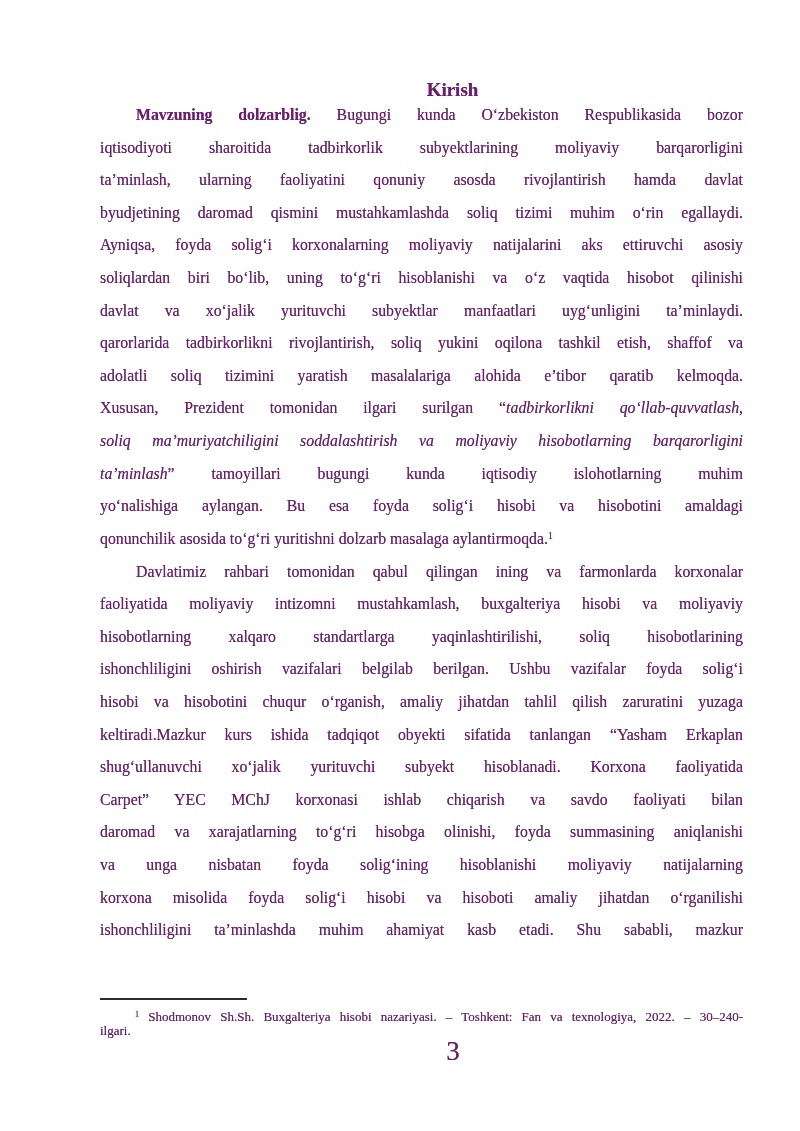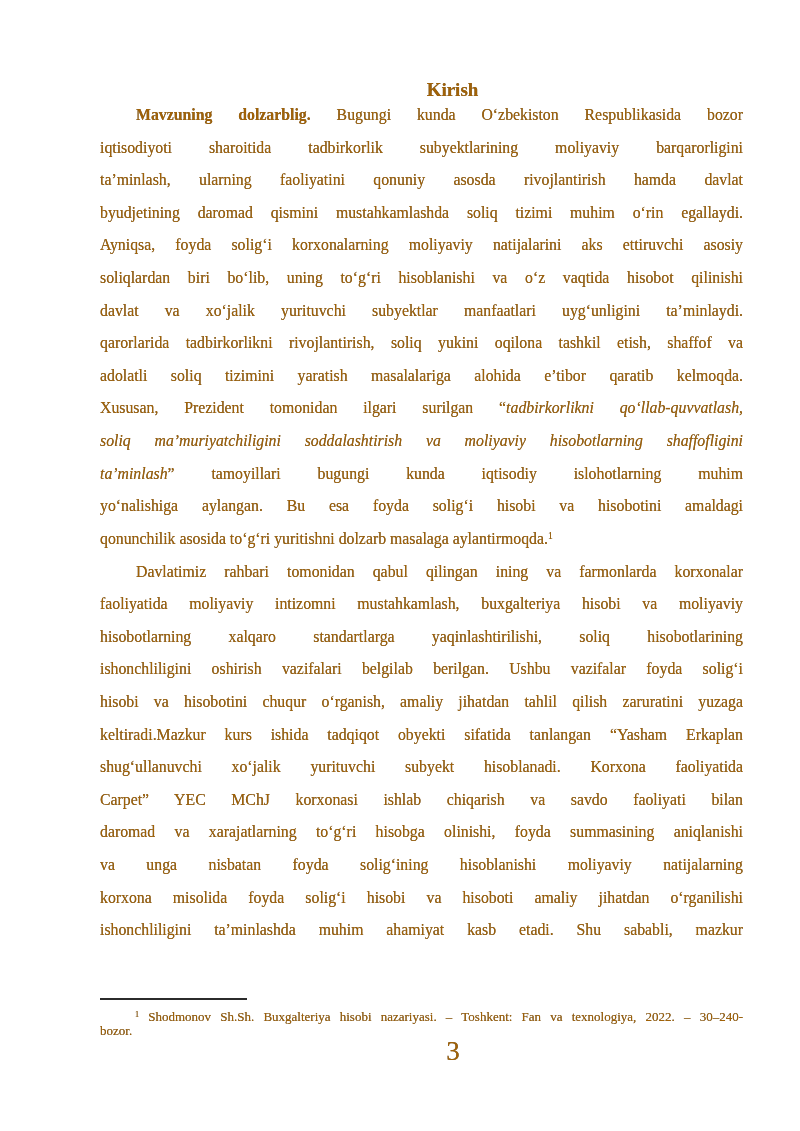--- a/index.html
+++ b/index.html
@@ -2,21 +2,21 @@
 <html><head>
 <meta charset="utf-8">
 <style>
   html,body{margin:0;padding:0;background:#ffffff;}
   .page{
     position:relative;
     width:788px;height:1131px;
     background:#ffffff;
     overflow:hidden;
     font-family:"Liberation Serif","DejaVu Serif",serif;
-    color:#a16207;
+    color:#701a75;
     text-shadow:0 0 0.6px rgba(25,25,25,0.65);
   }
   .title{
     position:absolute;
     left:100px;top:80px;width:643px;
     margin:0;
     font-size:19px;font-weight:bold;
     line-height:19px;
     text-align:center;
     text-indent:62px;
@@ -82,21 +82,21 @@
         <div class="line indent"><span class="b">Mavzuning dolzarblig.</span><span> Bugungi kunda O‘zbekiston Respublikasida bozor</span></div>
         <div class="line"><span>iqtisodiyoti sharoitida tadbirkorlik subyektlarining moliyaviy barqarorligini</span></div>
         <div class="line"><span>ta’minlash, ularning faoliyatini qonuniy asosda rivojlantirish hamda davlat</span></div>
         <div class="line"><span>byudjetining daromad qismini mustahkamlashda soliq tizimi muhim o‘rin egallaydi.</span></div>
         <div class="line"><span>Ayniqsa, foyda solig‘i korxonalarning moliyaviy natijalarini aks ettiruvchi asosiy</span></div>
         <div class="line"><span>soliqlardan biri bo‘lib, uning to‘g‘ri hisoblanishi va o‘z vaqtida hisobot qilinishi</span></div>
         <div class="line"><span>davlat va xo‘jalik yurituvchi subyektlar manfaatlari uyg‘unligini ta’minlaydi.</span></div>
         <div class="line"><span>qarorlarida tadbirkorlikni rivojlantirish, soliq yukini oqilona tashkil etish, shaffof va</span></div>
         <div class="line"><span>adolatli soliq tizimini yaratish masalalariga alohida e’tibor qaratib kelmoqda.</span></div>
         <div class="line"><span>Xususan, Prezident tomonidan ilgari surilgan “</span><span class="i">tadbirkorlikni qo‘llab-quvvatlash,</span></div>
-        <div class="line"><span class="i">soliq ma’muriyatchiligini soddalashtirish va moliyaviy hisobotlarning shaffofligini</span></div>
+        <div class="line"><span class="i">soliq ma’muriyatchiligini soddalashtirish va moliyaviy hisobotlarning barqarorligini</span></div>
         <div class="line"><span class="i">ta’minlash</span><span>” tamoyillari bugungi kunda iqtisodiy islohotlarning muhim</span></div>
         <div class="line"><span>yo‘nalishiga aylangan. Bu esa foyda solig‘i hisobi va hisobotini amaldagi</span></div>
         <div class="line para-end"><span>qonunchilik asosida to‘g‘ri yuritishni dolzarb masalaga aylantirmoqda.</span><span class="sup">1</span></div>
       </div>
       <div class="para">
         <div class="line indent"><span>Davlatimiz rahbari tomonidan qabul qilingan ining va farmonlarda korxonalar</span></div>
         <div class="line"><span>faoliyatida moliyaviy intizomni mustahkamlash, buxgalteriya hisobi va moliyaviy</span></div>
         <div class="line"><span>hisobotlarning xalqaro standartlarga yaqinlashtirilishi, soliq hisobotlarining</span></div>
         <div class="line"><span>ishonchliligini oshirish vazifalari belgilab berilgan. Ushbu vazifalar foyda solig‘i</span></div>
         <div class="line"><span>hisobi va hisobotini chuqur o‘rganish, amaliy jihatdan tahlil qilish zaruratini yuzaga</span></div>
@@ -107,18 +107,18 @@
         <div class="line"><span>va unga nisbatan foyda solig‘ining hisoblanishi moliyaviy natijalarning</span></div>
         <div class="line"><span>korxona misolida foyda solig‘i hisobi va hisoboti amaliy jihatdan o‘rganilishi</span></div>
         <div class="line"><span>ishonchliligini ta’minlashda muhim ahamiyat kasb etadi. Shu sababli, mazkur</span></div>
       </div>
     </div>
 
   <div class="fn-sep"></div>
 
   <div class="footnote" id="footnote">
       <div class="fn-line indent"><span class="sup">1</span><span> Shodmonov Sh.Sh. Buxgalteriya hisobi nazariyasi. – Toshkent: Fan va texnologiya, 2022. – 30–240-</span></div>
-      <div class="fn-line para-end"><span>bozor.</span></div>
+      <div class="fn-line para-end"><span>ilgari.</span></div>
     </div>
 
   <div class="page-num">3</div>
 
 </div>
 
 </body></html>

